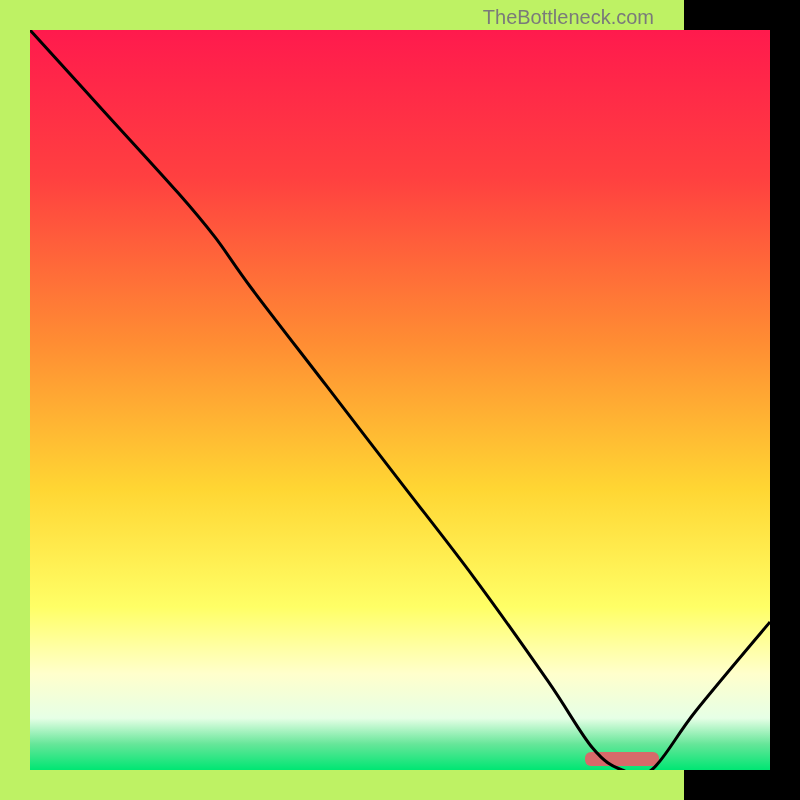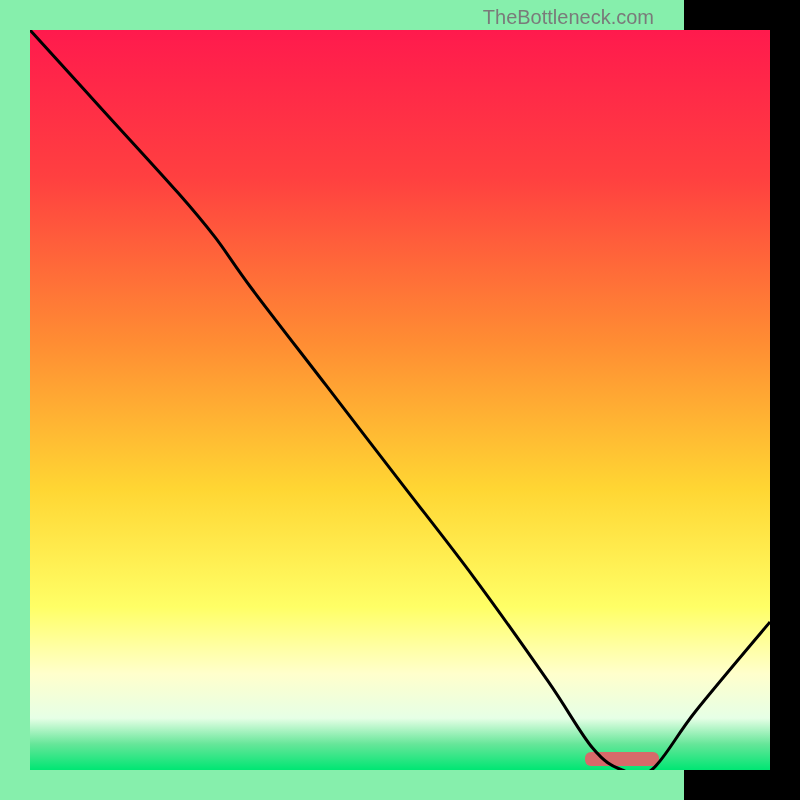--- a/index.html
+++ b/index.html
@@ -7,21 +7,21 @@
     padding: 0;
     width: 800px;
     height: 800px;
     background: #000;
     font-family: Arial, Helvetica, sans-serif;
   }
   .stage {
     position: relative;
     width: 684px;
     height: 800px;
-    background: #86efac;
+    background: #bef264;
   }
   .plot-area {
     position: absolute;
     left: 30px;
     top: 30px;
     width: 740px;
     height: 740px;
     overflow: hidden;
   }
   .attribution {

